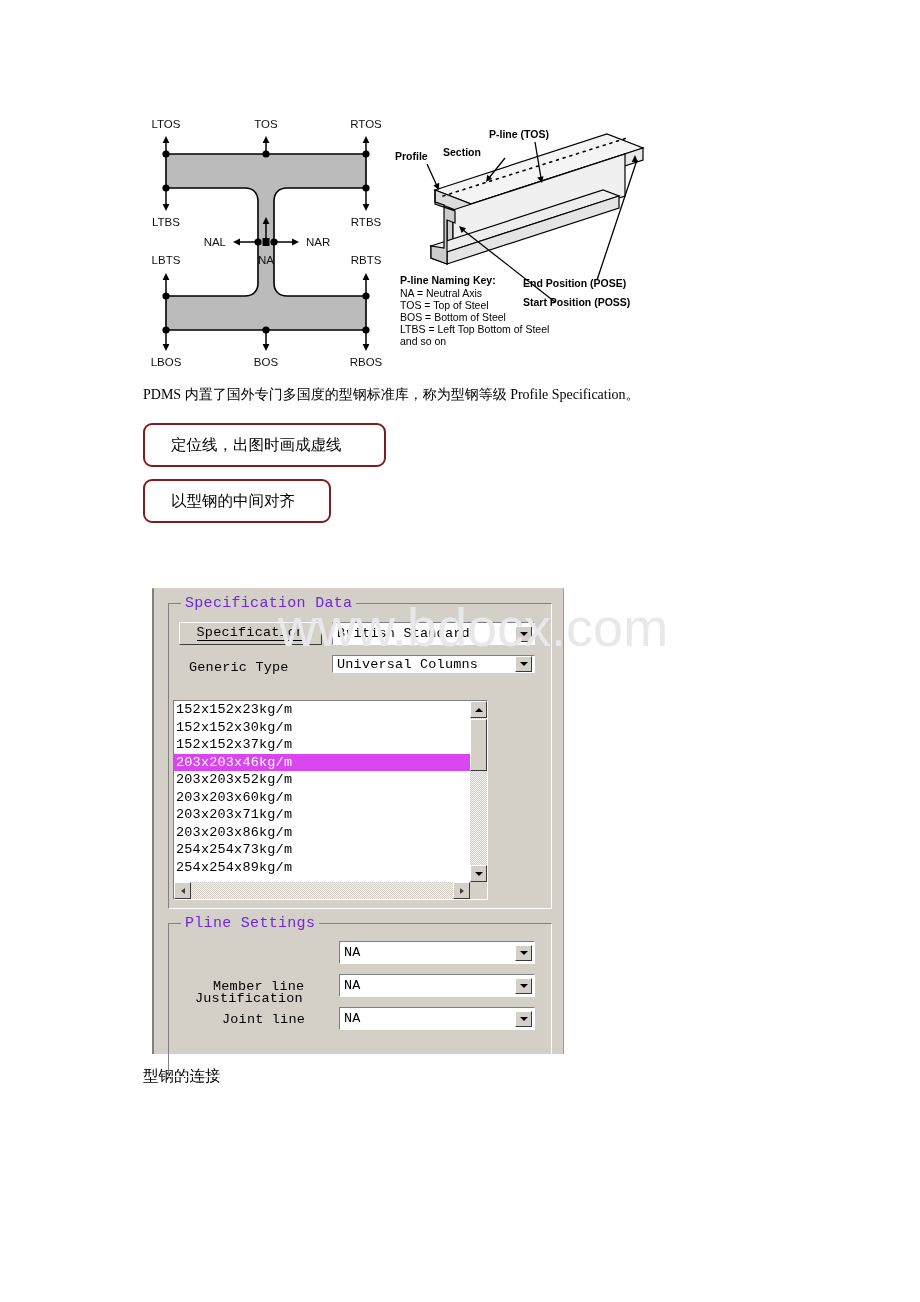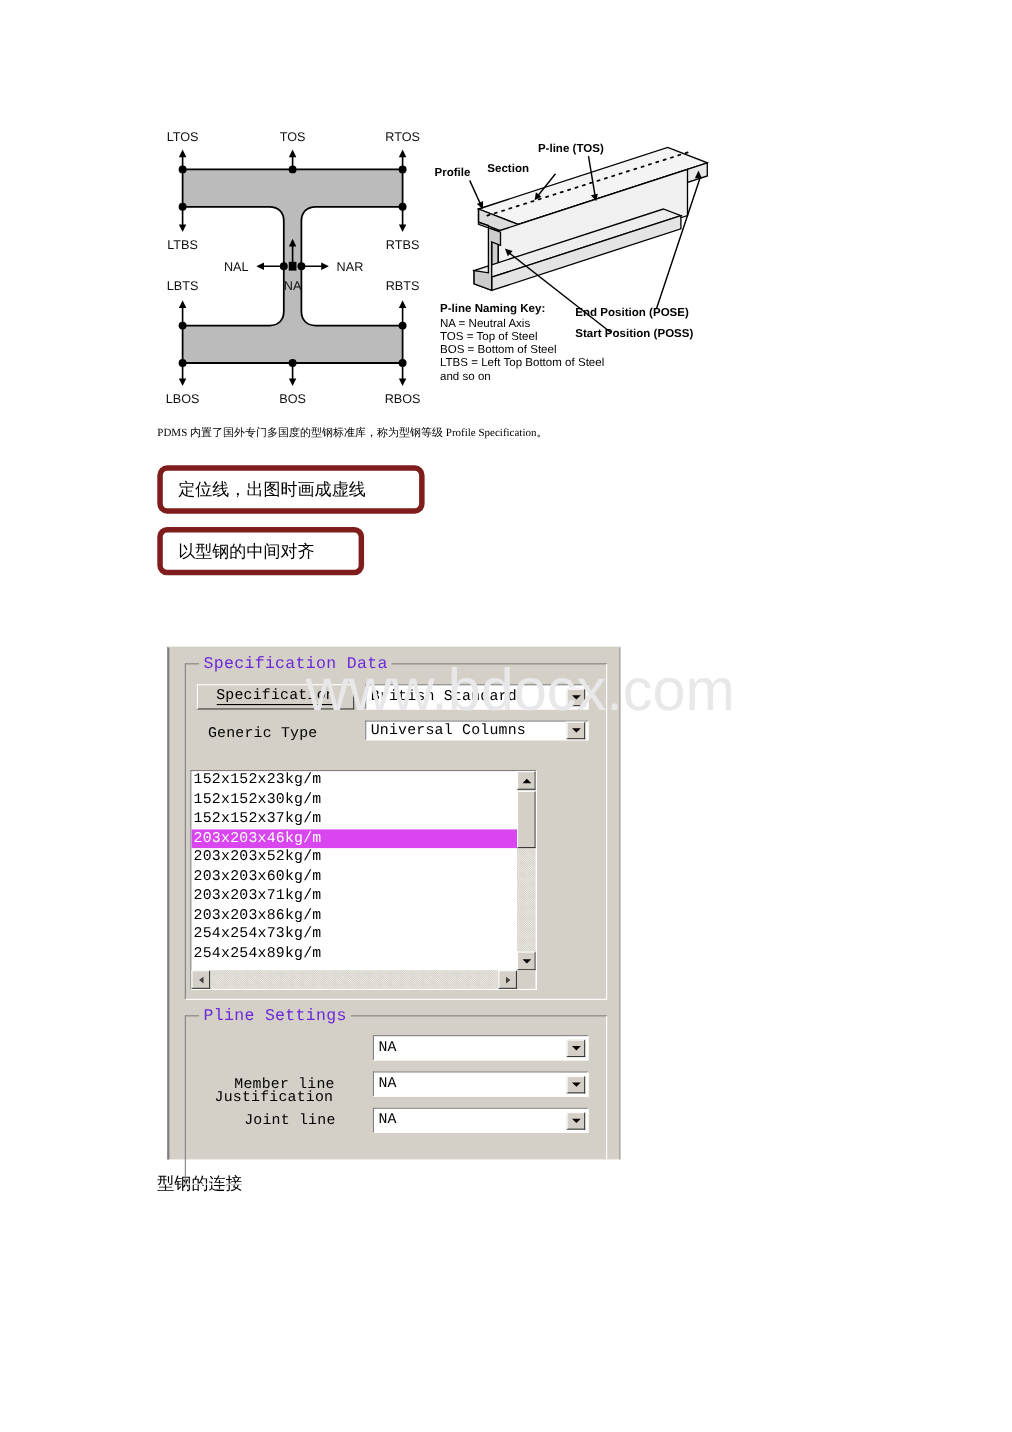--- a/index.html
+++ b/index.html
@@ -26,36 +26,36 @@
     user-select:none;
   }
 
   
   .fig-wrap{position:absolute;left:0;top:0;width:920px;height:370px;}
 
   
   .para{
     position:absolute;
     font-family:"Liberation Serif",serif;
-    font-size:10px;
+    font-size:14px;
     color:#000;
     white-space:nowrap;
   }
   #para-main{left:143px;top:386px;}
   #bottom-text{left:143px;top:1066px;font-size:15.5px;}
 
   
   .callout{
     position:absolute;
-    border:5px solid #7f1d1d;
+    border:2px solid #7f1d1d;
     border-radius:9px;
     background:#fff;
     display:flex;
     align-items:center;
-    padding:0 14px;
+    padding:0 26px;
     font-family:"Liberation Serif",serif;
     font-size:15.5px;
     color:#000;
     white-space:nowrap;
     box-sizing:border-box;
   }
   #callout-1{left:143px;top:423px;width:243px;height:44px;}
   #callout-2{left:143px;top:479px;width:188px;height:44px;}
 
   

